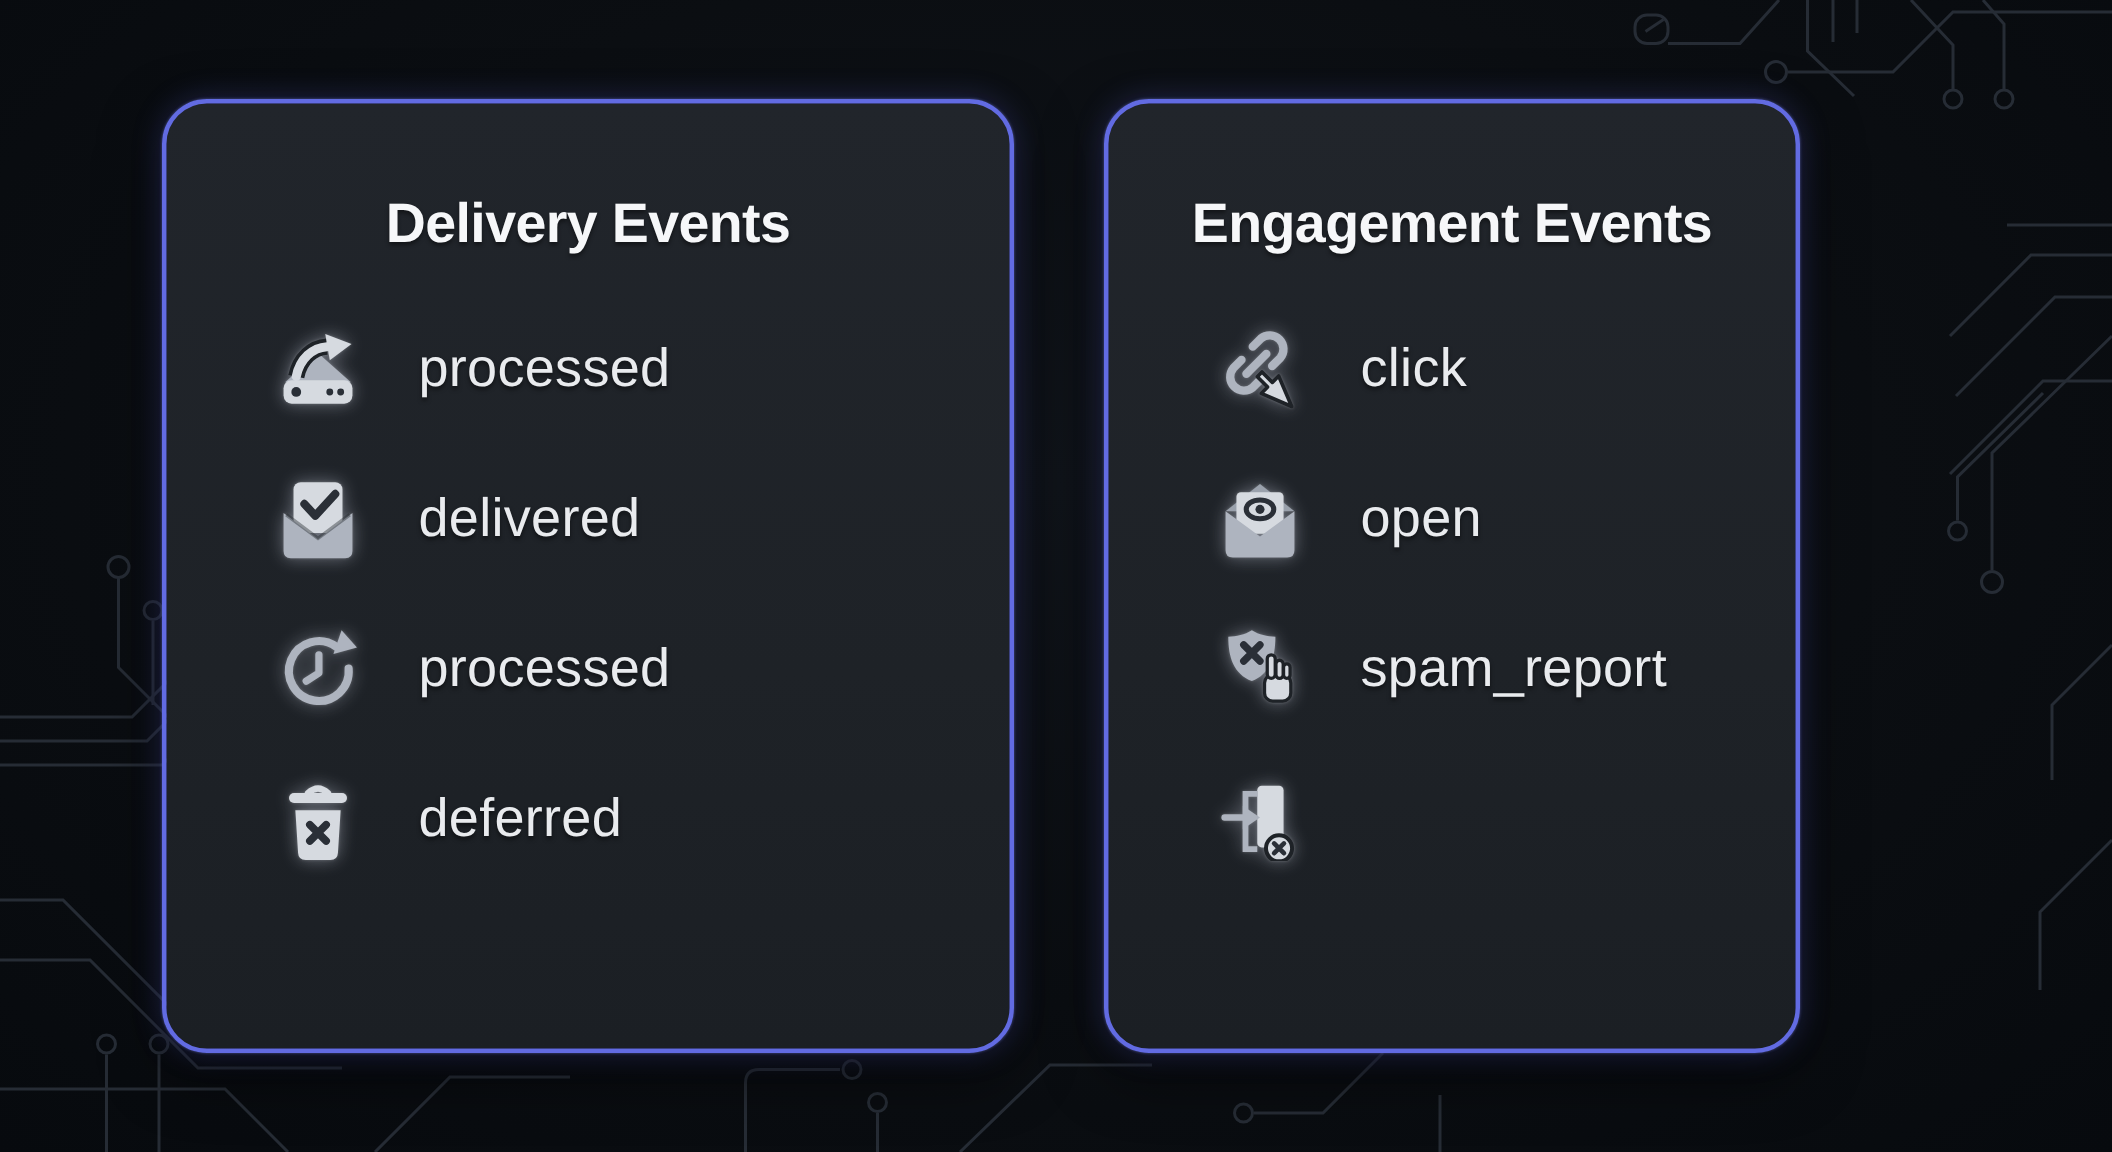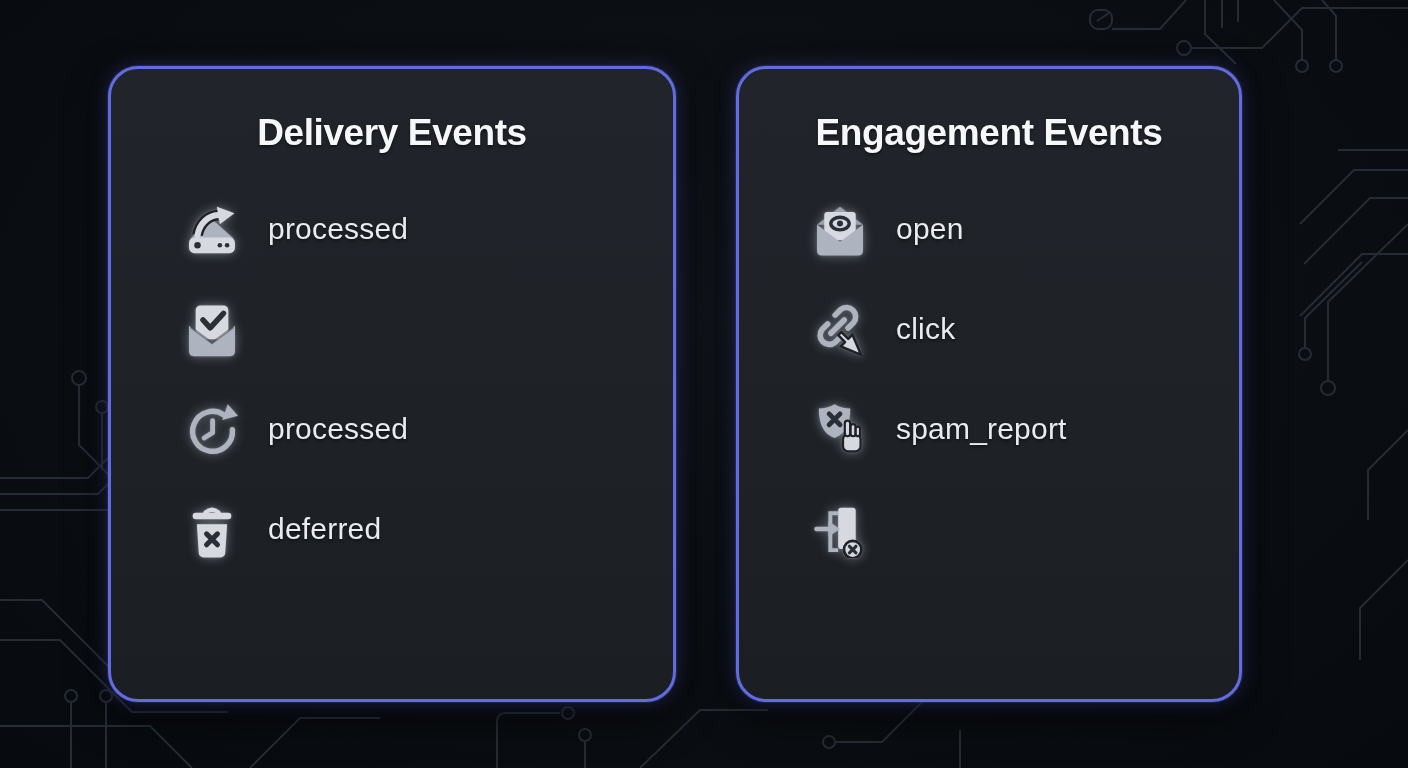--- a/index.html
+++ b/index.html
@@ -10,35 +10,35 @@
   }
   #circuit{position:absolute;inset:0;width:100%;height:100%;}
   .card{
     position:absolute;top:66px;height:636px;box-sizing:border-box;
     background:linear-gradient(180deg,#21252b 0%, var(--card-bg,#1e2227) 60%, #1b1f24 100%);
     border:3px solid var(--accent,#626be2);
     border-radius:30px;
     box-shadow:0 0 20px rgba(92,102,225,0.28), 0 0 2px rgba(140,150,255,0.5), 0 14px 40px rgba(0,0,0,0.55);
   }
   .card.left{left:108px;width:568px;}
-  .card.right{left:736px;width:506px;}
+  .card.right{left:736px;width:464px;}
   .card-title{
-    margin:0;padding-top:42px;height:44px;line-height:44px;
+    margin:16px;padding-top:42px;height:44px;line-height:44px;
     text-align:center;font-size:37px;font-weight:700;letter-spacing:-0.4px;
     color:var(--title,#f6f7f9);text-shadow:0 2px 3px rgba(0,0,0,0.45);
   }
   .rows{margin-top:24px;}
   .event-row{display:flex;align-items:center;height:100px;padding-left:72px;}
   .event-icon{
     width:58px;height:58px;flex:0 0 58px;display:block;
     filter:drop-shadow(0 0 6px rgba(225,232,255,0.30)) drop-shadow(0 0 1px rgba(255,255,255,0.25));
   }
   .event-icon svg{width:100%;height:100%;display:block;}
   .event-label{
-    margin-left:27px;font-size:30px;font-weight:400;letter-spacing:0.2px;
+    margin-left:38px;font-size:36px;font-weight:400;letter-spacing:0.2px;
     color:var(--item,#e9ebee);text-shadow:0 2px 3px rgba(0,0,0,0.5);
   }
 </style>
 </head>
 <body>
 
 <div id="stage" style="--bg: #0b0e12; --bg-hi: #10141a; --accent: #626be2; --card-bg: #1e2227; --title: #f6f7f9; --item: #e9ebee;">
 
   <svg id="circuit" viewBox="0 0 1408 768" fill="none" stroke="#262c35" stroke-width="2">
 
@@ -114,20 +114,21 @@
 
   <div class="event-row">
     <span class="event-icon">
             <svg viewBox="0 0 48 48">
               <rect x="10.5" y="4.5" width="27" height="28" rx="4" fill="#d6dae0"></rect>
               <path d="M16.5 16.5 L22.5 23 L33.5 11" stroke="#2a2f37" stroke-width="4.5" fill="none" stroke-linecap="round" stroke-linejoin="round"></path>
               <path d="M5 21.5 L24 36 L43 21.5 L43 42.5 Q43 46.5 39 46.5 H9 Q5 46.5 5 42.5 Z" fill="#aeb4bf"></path>
               <path d="M6.5 22.5 L24 35.5 L41.5 22.5" stroke="rgba(30,34,39,0.4)" stroke-width="2" fill="none"></path>
             </svg>
           </span>
+    <span class="event-label">delivered</span>
   </div>
 
   <div class="event-row">
     <span class="event-icon">
             <svg viewBox="0 0 48 48">
               <path d="M34 12.5 A16.5 16.5 0 1 0 40.9 24.6" stroke="#aeb4bf" stroke-width="4.5" fill="none" stroke-linecap="round"></path>
               <path d="M37 3.5 L45.5 13 L32.5 16.5 Z" fill="#aeb4bf"></path>
               <path d="M24.5 17 V27 L17.5 31.5" stroke="#aeb4bf" stroke-width="4" fill="none" stroke-linecap="round" stroke-linejoin="round"></path>
             </svg>
           </span>
@@ -145,45 +146,45 @@
             </svg>
           </span>
     <span class="event-label">deferred</span>
   </div>
 </div>
   </section>
 
   <section class="card right">
     <h2 class="card-title">Engagement Events</h2>
     <div class="rows">
-  <div class="event-row">
-    <span class="event-icon">
-            <svg viewBox="0 0 48 48">
-              <path d="M5 20.5 L24 5.5 L43 20.5 Z" fill="#9aa1ac"></path>
-              <rect x="11" y="10" width="26" height="23" rx="2.5" fill="#d6dae0"></rect>
-              <ellipse cx="24" cy="19.5" rx="7.6" ry="5.2" fill="none" stroke="#2a2f37" stroke-width="2.8"></ellipse>
-              <circle cx="24" cy="19.5" r="2.5" fill="#2a2f37"></circle>
-              <path d="M5 20.5 L24 34.5 L43 20.5 L43 42 Q43 46 39 46 H9 Q5 46 5 42 Z" fill="#aeb4bf"></path>
-            </svg>
-          </span>
-    <span class="event-label">open</span>
-  </div>
-
   <div class="event-row">
     <span class="event-icon">
             <svg viewBox="0 0 48 48">
               <g stroke="#aeb4bf" stroke-width="4.6" fill="none" stroke-linecap="round">
                 <path d="M20 12.5 l4.5 -4.5 a7.6 7.6 0 0 1 10.7 10.7 l-4.5 4.5"></path>
                 <path d="M24.5 30.5 l-4.5 4.5 a7.6 7.6 0 0 1 -10.7 -10.7 l4.5 -4.5"></path>
                 <path d="M16.5 27.5 L27.5 16.5"></path>
               </g>
               <polygon points="41.5,45.5 24.7,38.3 28.2,34.8 22.5,29.1 25.1,26.5 30.8,32.2 34.3,28.7" fill="#d6dae0" stroke="#1e2227" stroke-width="2" stroke-linejoin="round"></polygon>
             </svg>
           </span>
     <span class="event-label">click</span>
+  </div>
+
+  <div class="event-row">
+    <span class="event-icon">
+            <svg viewBox="0 0 48 48">
+              <path d="M5 20.5 L24 5.5 L43 20.5 Z" fill="#9aa1ac"></path>
+              <rect x="11" y="10" width="26" height="23" rx="2.5" fill="#d6dae0"></rect>
+              <ellipse cx="24" cy="19.5" rx="7.6" ry="5.2" fill="none" stroke="#2a2f37" stroke-width="2.8"></ellipse>
+              <circle cx="24" cy="19.5" r="2.5" fill="#2a2f37"></circle>
+              <path d="M5 20.5 L24 34.5 L43 20.5 L43 42 Q43 46 39 46 H9 Q5 46 5 42 Z" fill="#aeb4bf"></path>
+            </svg>
+          </span>
+    <span class="event-label">open</span>
   </div>
 
   <div class="event-row">
     <span class="event-icon">
             <svg viewBox="0 0 48 48">
               <path d="M19.5 3.5 C23.5 6 28 7 32.5 7 C32.5 18.5 29.5 27.5 19.5 31.5 C9.5 27.5 6.5 18.5 6.5 7 C11 7 15.5 6 19.5 3.5 Z" fill="#aeb4bf"></path>
               <path d="M15 11.5 L24 20.5 M24 11.5 L15 20.5" stroke="#2a2f37" stroke-width="4" stroke-linecap="round"></path>
               <g fill="#d6dae0" stroke="#1e2227" stroke-width="1.8">
                 <rect x="26.5" y="28" width="14.5" height="14.5" rx="4.5"></rect>
                 <rect x="28" y="17" width="4.4" height="13" rx="2.2"></rect>

